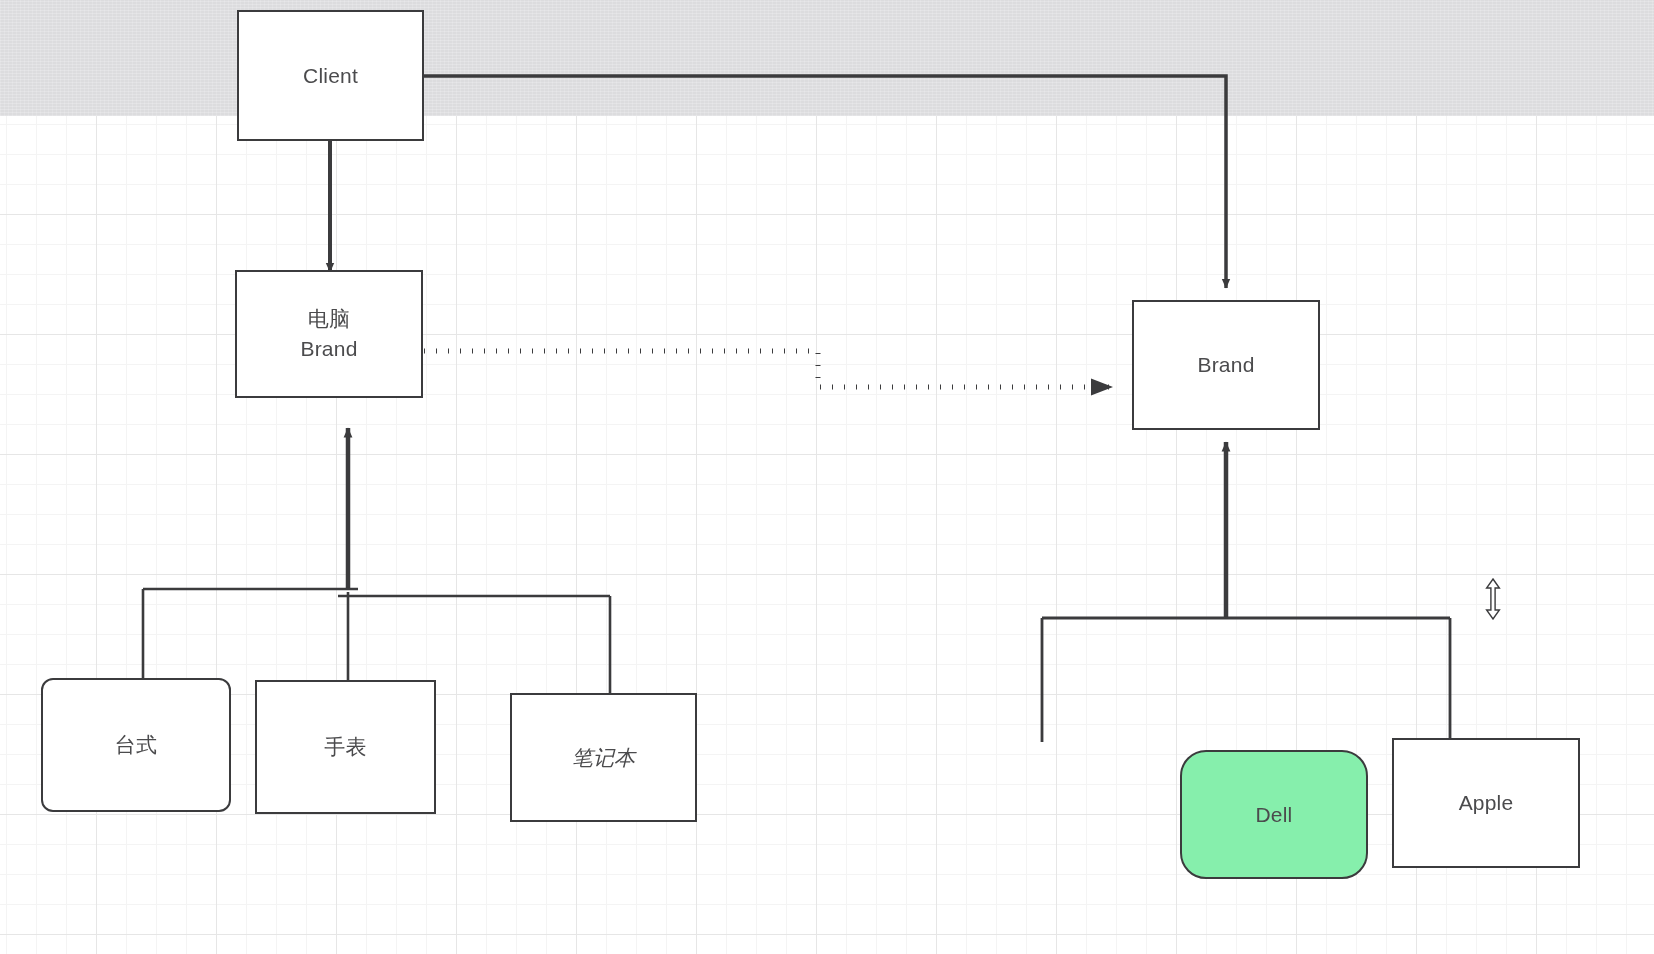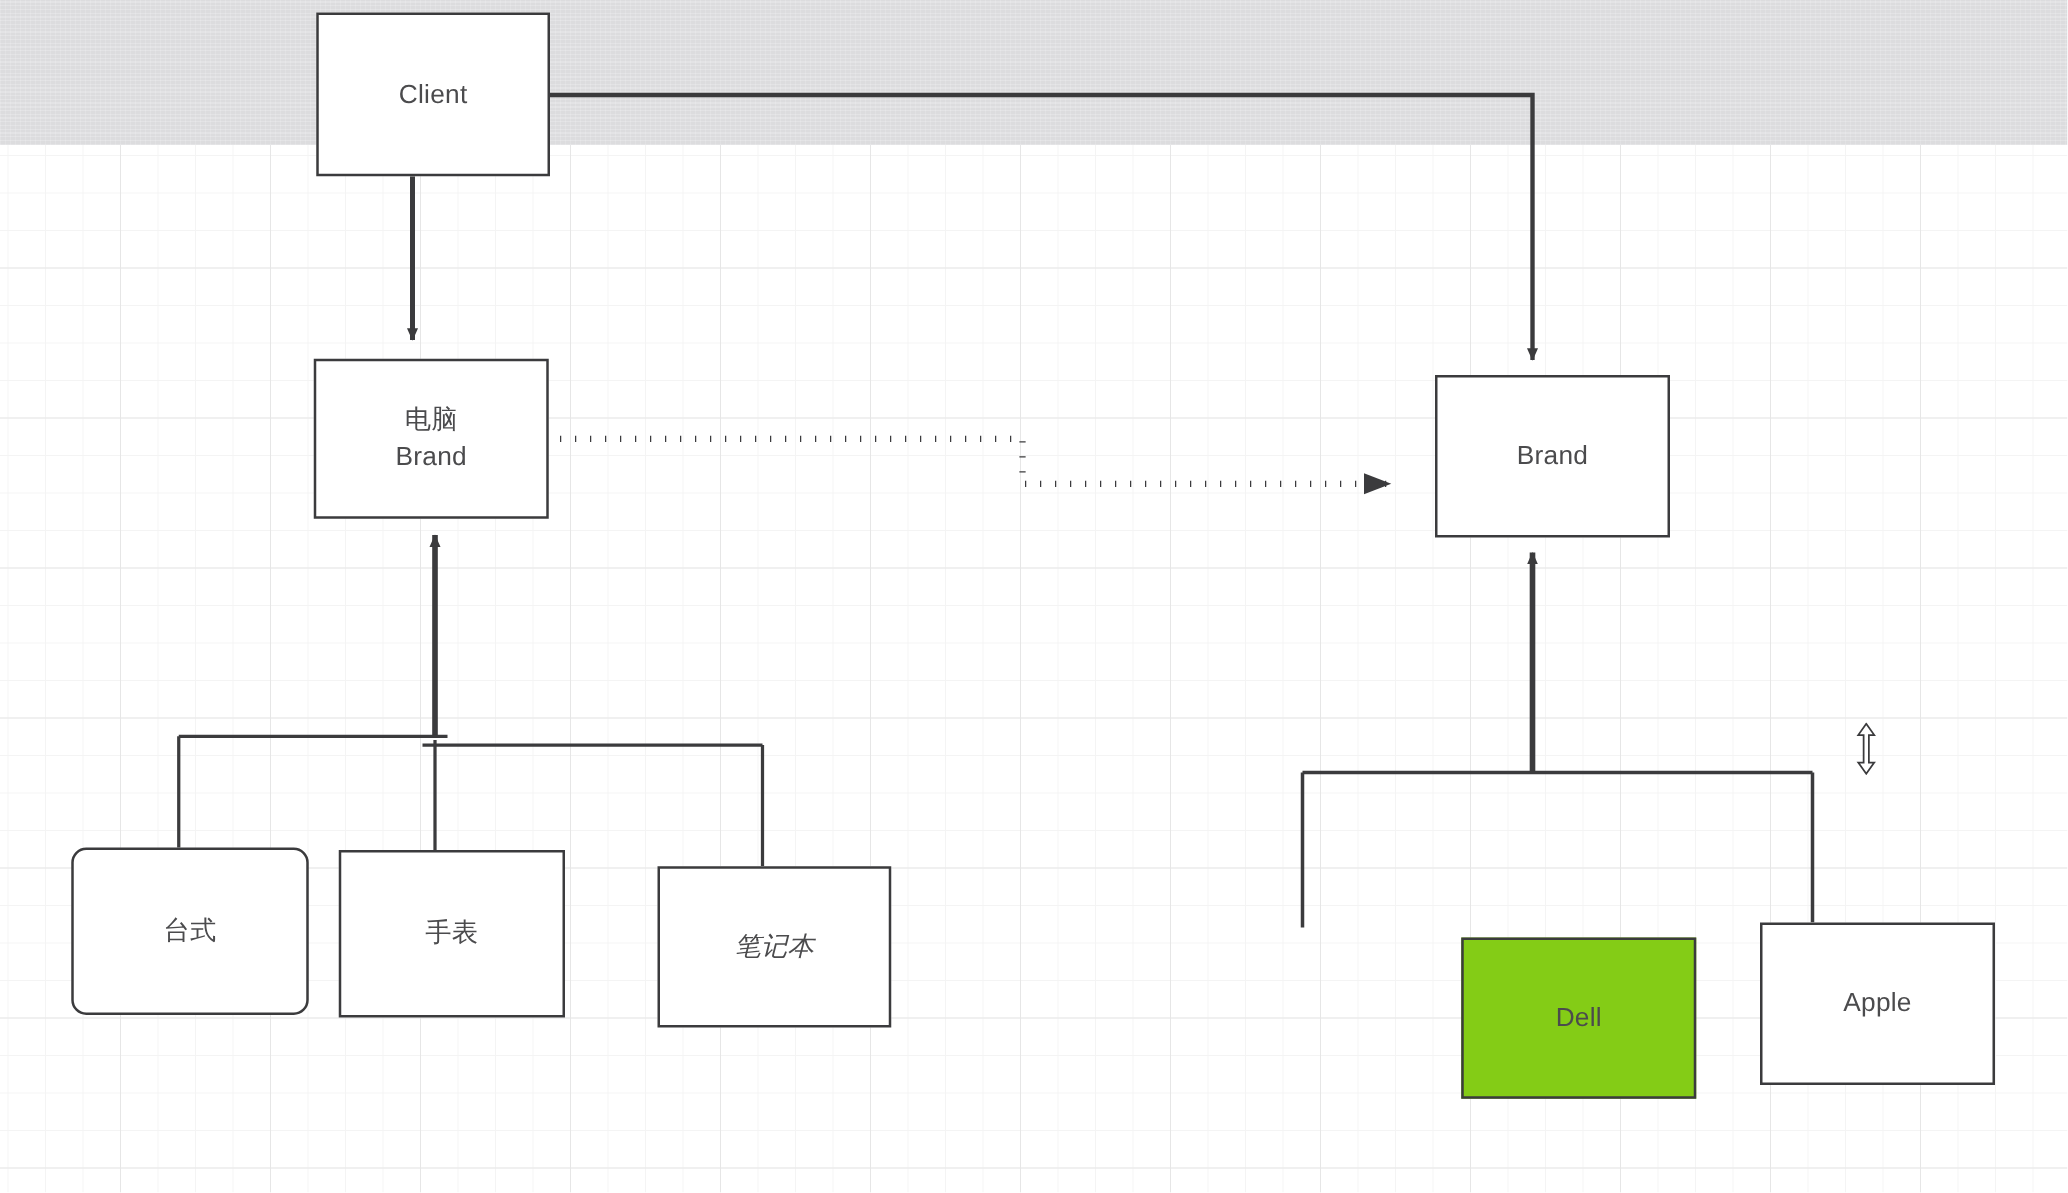--- a/index.html
+++ b/index.html
@@ -54,21 +54,20 @@
     border:2.5px solid #3b3b3d;
     display:flex;
     align-items:center;
     justify-content:center;
     text-align:center;
     color:#4b4b4d;
     font-size:21px;
     line-height:1.42;
     white-space:pre-line;
     letter-spacing:.2px;
-    margin-left:16px;
   }
   .node span { display:block; }
   
   #resize-cursor {
     position:absolute;
     left:1483px; top:578px;
     width:20px; height:42px;
   }
 </style>
 </head>
@@ -107,37 +106,37 @@
 
     <path d="M1226,618 L1226,442" fill="none" stroke="#3b3b3d" stroke-width="4.5" marker-end="url(#arrow-solid)"></path>
     <path d="M1042,618 L1450,618" fill="none" stroke="#3b3b3d" stroke-width="2.8"></path>
     <path d="M1042,618 L1042,742" fill="none" stroke="#3b3b3d" stroke-width="2.8"></path>
     <path d="M1450,618 L1450,738" fill="none" stroke="#3b3b3d" stroke-width="2.8"></path>
   </svg>
 
   <div class="node" style="left: 237px; top: 10px; width: 187px; height: 131px; border-color: rgb(59, 59, 61); background: rgb(255, 255, 255); color: rgb(75, 75, 77);">
     <span>Client</span>
   </div>
-  <div class="node" style="left: 235px; top: 287px; width: 188px; height: 128px; border-color: rgb(59, 59, 61); background: rgb(255, 255, 255); color: rgb(75, 75, 77);">
+  <div class="node" style="left: 235px; top: 270px; width: 188px; height: 128px; border-color: rgb(59, 59, 61); background: rgb(255, 255, 255); color: rgb(75, 75, 77);">
     <span>电脑
 Brand</span>
   </div>
   <div class="node" style="left: 1132px; top: 300px; width: 188px; height: 130px; border-color: rgb(59, 59, 61); background: rgb(255, 255, 255); color: rgb(75, 75, 77);">
     <span>Brand</span>
   </div>
   <div class="node" style="left: 41px; top: 678px; width: 190px; height: 134px; border-color: rgb(59, 59, 61); background: rgb(255, 255, 255); color: rgb(75, 75, 77); border-radius: 12px;">
     <span>台式</span>
   </div>
   <div class="node" style="left: 255px; top: 680px; width: 181px; height: 134px; border-color: rgb(59, 59, 61); background: rgb(255, 255, 255); color: rgb(75, 75, 77);">
     <span>手表</span>
   </div>
   <div class="node" style="left: 510px; top: 693px; width: 187px; height: 129px; border-color: rgb(59, 59, 61); background: rgb(255, 255, 255); color: rgb(75, 75, 77); font-style: italic;">
     <span>笔记本</span>
   </div>
-  <div class="node" style="left: 1153px; top: 750px; width: 188px; height: 129px; border-color: rgb(59, 59, 61); background: #84cc16; color: rgb(75, 75, 77);">
+  <div class="node" style="left: 1180px; top: 750px; width: 188px; height: 129px; border-color: rgb(59, 59, 61); background: #86efac; color: rgb(75, 75, 77); border-radius: 26px;">
     <span>Dell</span>
   </div>
   <div class="node" style="left: 1392px; top: 738px; width: 188px; height: 130px; border-color: rgb(59, 59, 61); background: rgb(255, 255, 255); color: rgb(75, 75, 77);">
     <span>Apple</span>
   </div>
 
   <svg id="resize-cursor" viewBox="0 0 20 42" style="left: 1483px; top: 578px;">
     <path d="M10,1 L16.4,10 L12.1,10 L12.1,32 L16.4,32 L10,41 L3.6,32 L7.9,32 L7.9,10 L3.6,10 Z" fill="#ffffff" stroke="#3b3b3d" stroke-width="1.4" stroke-linejoin="miter"></path>
   </svg>
 

